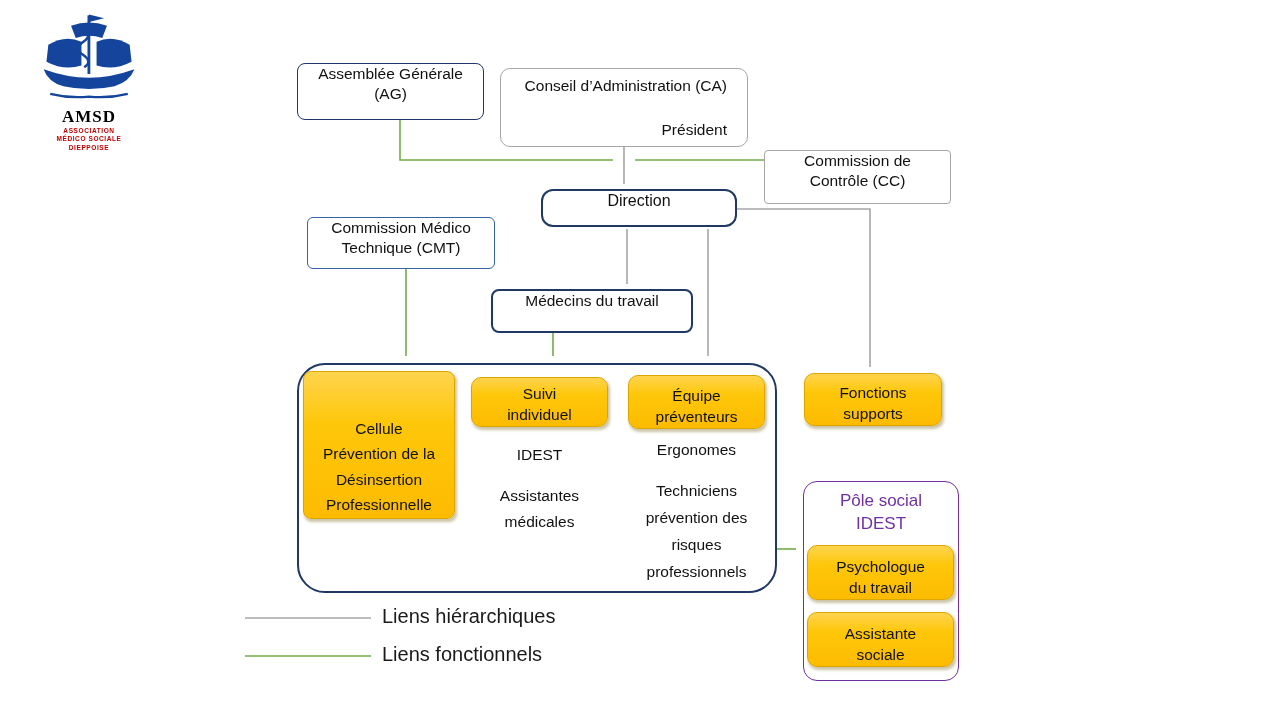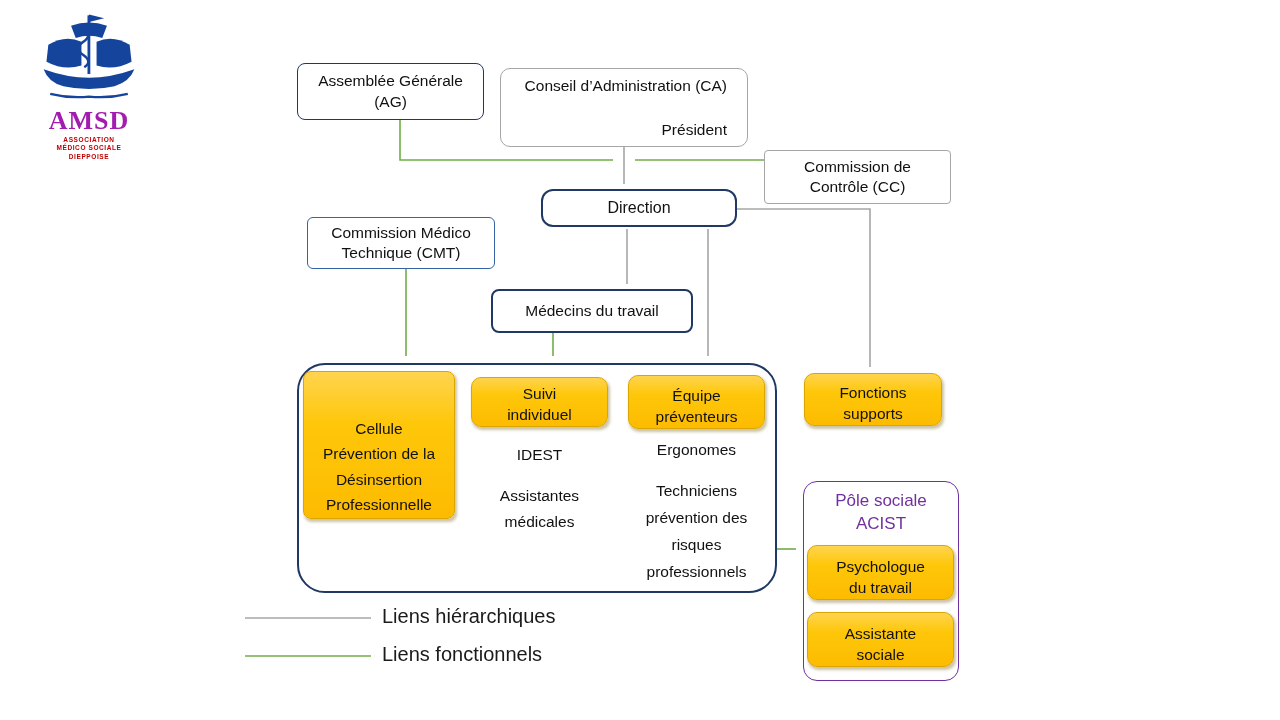--- a/index.html
+++ b/index.html
@@ -9,21 +9,21 @@
     background:#ffffff; color:#111;
     font-family:"Liberation Sans", sans-serif;
   }
   .arrows { position:absolute; left:0; top:0; z-index:1; pointer-events:none; }
   .arrows path { fill:none; stroke-width:1.6px; }
   .arrows path.green { stroke:#70AD47; }
   .arrows path.gray  { stroke:#A6A6A6; }
 
   .node {
     position:absolute; z-index:2;
-    display:flex; align-items:center; justify-content:center;
+    display:flex; align-items:center; 
     flex-direction:column; text-align:center;
     background:#ffffff; font-size:15.5px; line-height:1.3; color:#111;
   }
   .b-navy  { border:2px solid #1F3864; }
   .b-navy-thin { border:1.5px solid #24356B; }
   .b-blue  { border:1.5px solid #3563A4; }
   .b-gray  { border:1.5px solid #A6A6A6; }
 
   .yellow {
     position:absolute; z-index:3;
@@ -36,22 +36,22 @@
   .plain-label { position:absolute; z-index:3; text-align:center; font-size:15.5px; color:#111; }
 
   .big-container { position:absolute; z-index:2; background:#fff; border:2px solid #1F3864; border-radius:28px; }
   .pole { position:absolute; z-index:2; background:#fff; border:1.5px solid #7030A0; border-radius:14px; }
   .pole-title { position:absolute; z-index:3; width:100%; top:8px; text-align:center;
                 color:#7030A0; font-size:17px; line-height:1.35; padding:0 30px; }
 
   .legend-label { position:absolute; z-index:2; font-size:20px; color:#1a1a1a; }
 
   .logo { position:absolute; left:33px; top:10px; width:112px; z-index:2; text-align:center; }
-  .logo-title { font-family:"Liberation Serif", serif; font-weight:bold; font-size:26px;
-                color:#a21caf; letter-spacing:1px; line-height:1; margin-top:2px; }
+  .logo-title { font-family:"Liberation Serif", serif; font-weight:bold; font-size:17px;
+                color:#000000; letter-spacing:1px; line-height:1; margin-top:2px; }
   .logo-sub { color:#C00000; font-size:6.5px; font-weight:bold; letter-spacing:.6px; line-height:1.3; margin-top:2px; }
 </style>
 </head>
 <body>
 
 <div class="stage">
 
   <svg class="arrows" width="1280" height="720">
     <defs>
       <marker id="mGreen" viewBox="0 0 8 8" refX="7" refY="4" markerWidth="9" markerHeight="9" markerUnits="userSpaceOnUse" orient="auto">
@@ -146,21 +146,21 @@
     <span>Équipe préventeurs</span>
   </div>
   <div class="plain-label" style="left:628px; top:441px; width:137px;">Ergonomes</div>
   <div class="plain-label" style="left:636px; top:477px; width:121px; line-height:1.75;">Techniciens prévention des risques professionnels</div>
 
   <div class="yellow" style="left:804px; top:373px; width:138px; height:53px; padding:0 26px;">
     <span>Fonctions supports</span>
   </div>
 
   <div class="pole" style="left:803px; top:481px; width:156px; height:200px;">
-    <div class="pole-title">Pôle sociale ACIST</div>
+    <div class="pole-title">Pôle social IDEST</div>
   </div>
   <div class="yellow" style="left:807px; top:545px; width:147px; height:55px; padding:0 32px;">
     <span>Psychologue du travail</span>
   </div>
   <div class="yellow" style="left:807px; top:612px; width:147px; height:55px; padding:0 26px;">
     <span>Assistante sociale</span>
   </div>
 
   <div class="legend-label" style="left:382px; top:605px;">Liens hiérarchiques</div>
   <div class="legend-label" style="left:382px; top:643px;">Liens fonctionnels</div>

